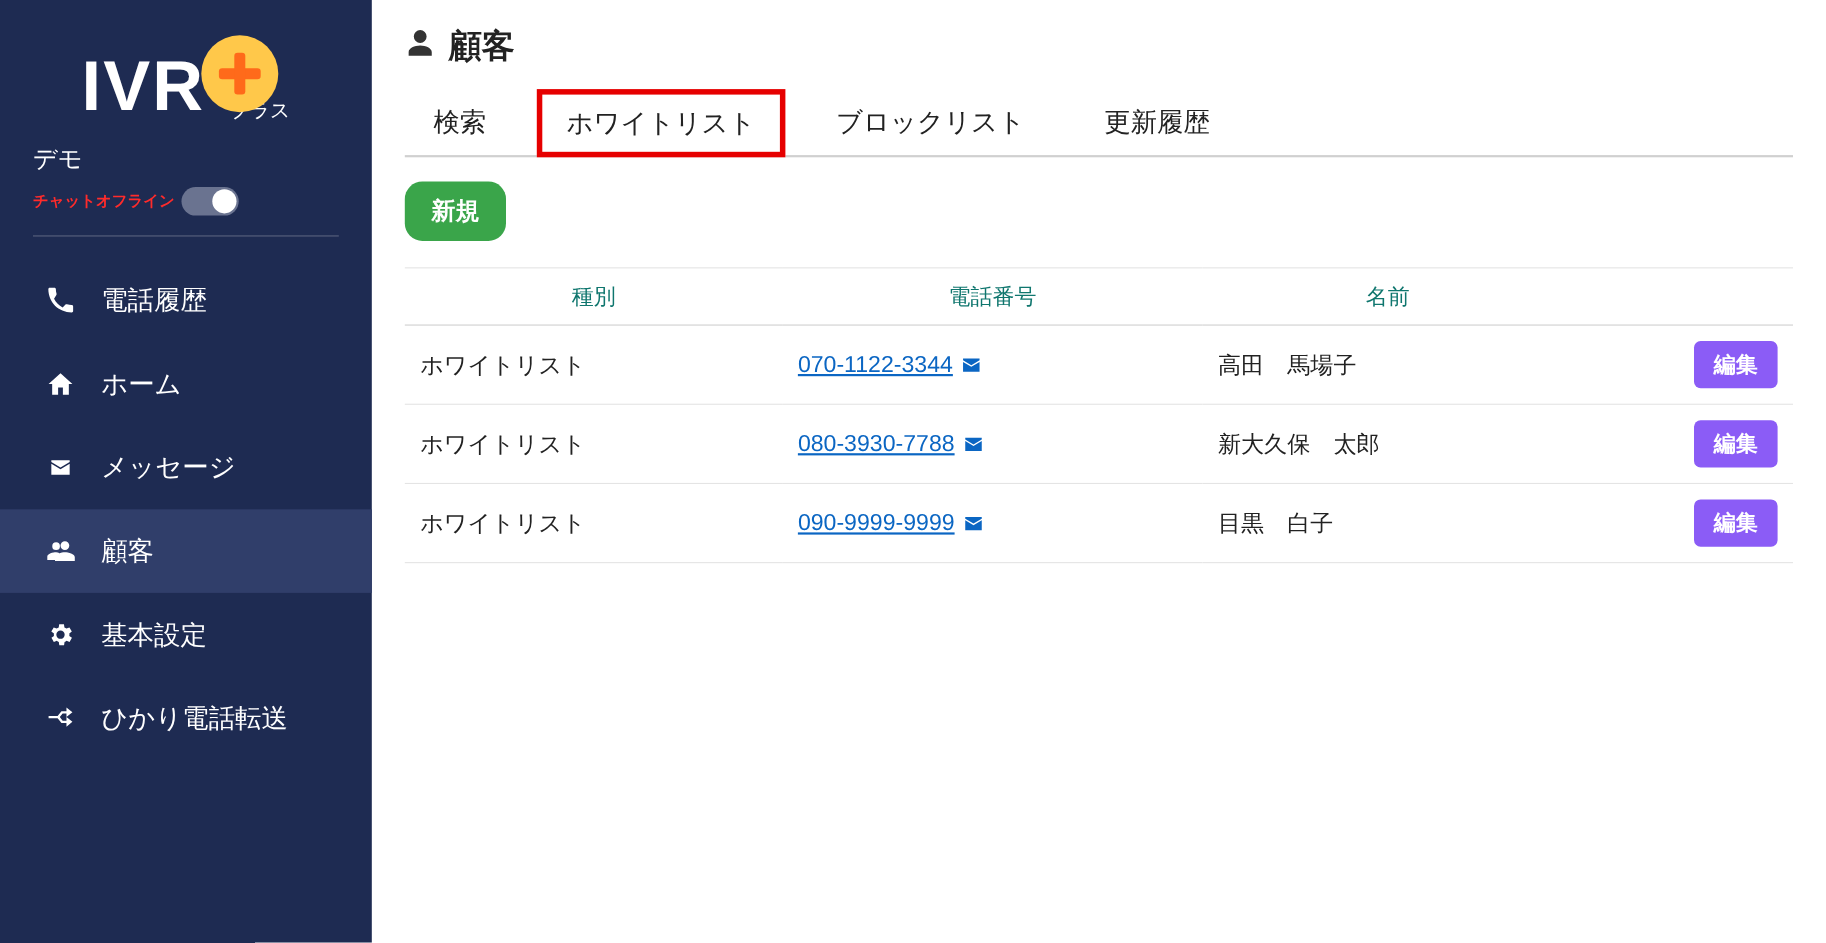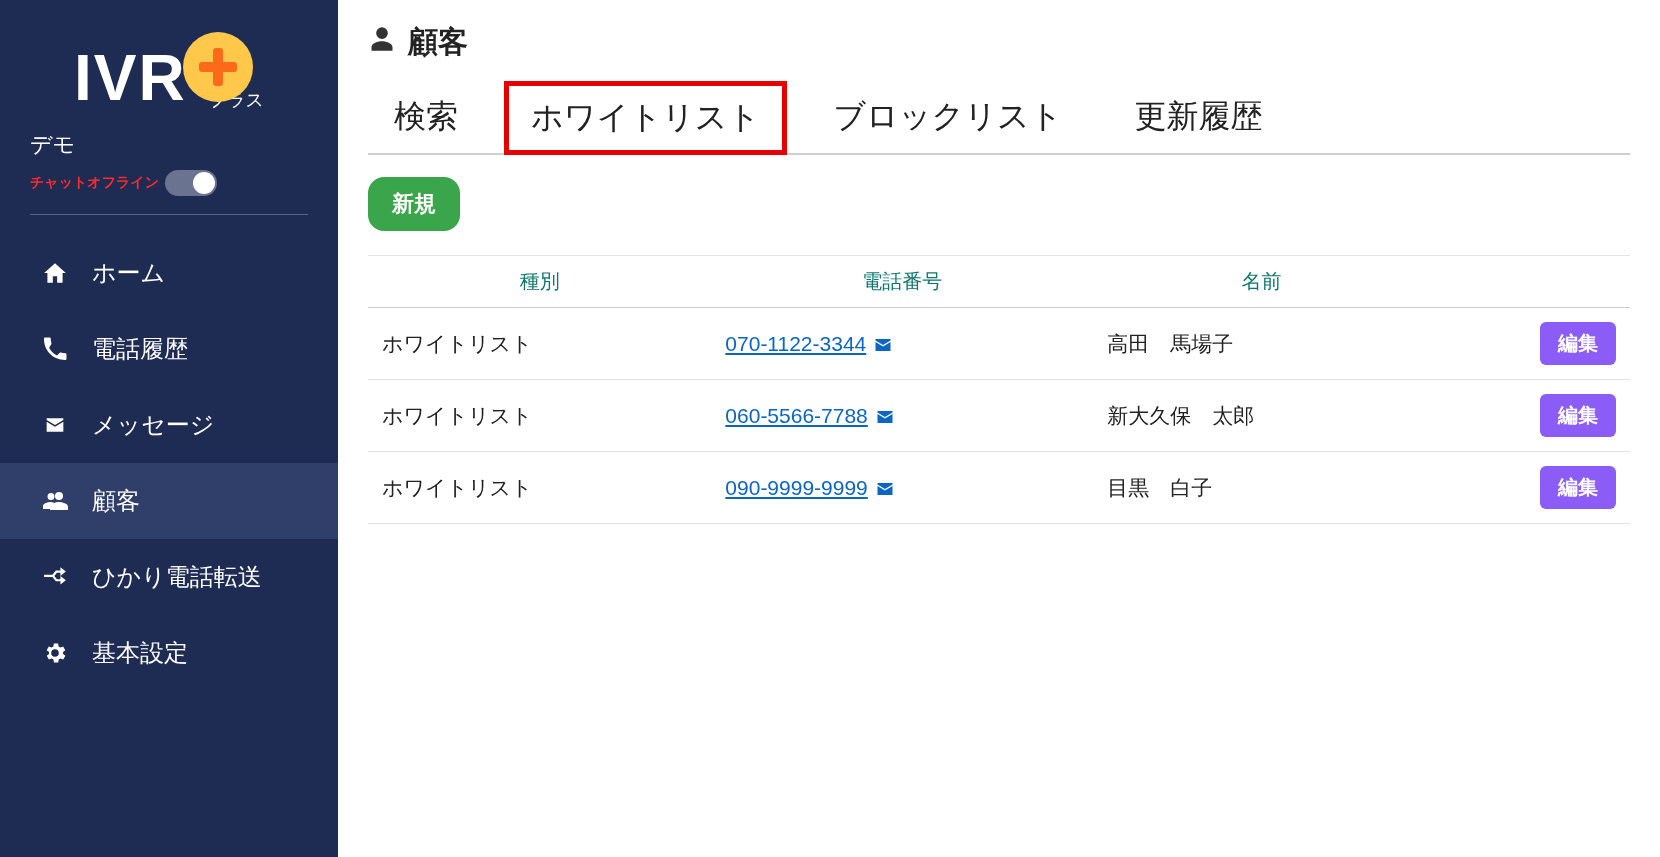--- a/index.html
+++ b/index.html
@@ -144,21 +144,21 @@
 .page-title .icon svg { fill: #333; width: 28px; height: 28px; }
 
 .tabs {
   display: flex;
   gap: 20px;
   border-bottom: 2px solid #d0d0d0;
   margin-bottom: 22px;
 }
 .tab {
   padding: 10px 22px 10px;
-  font-size: 32px;
+  font-size: 24px;
   color: #222;
   cursor: pointer;
   border: 4px solid transparent;
   margin-bottom: -2px;
 }
 .tab.highlight {
   border: 5px solid #e60000;
   border-bottom: 5px solid #e60000;
   background: #ffffff;
 }
@@ -237,33 +237,33 @@
   <div class="chat-offline">
     <span class="chat-offline-text">チャットオフライン</span>
     <span class="toggle"></span>
   </div>
 
   <div class="sidebar-divider"></div>
 
   <div class="side-item">
     <span class="icon">
       <svg viewBox="0 0 24 24" width="26" height="26">
+          <path d="M6.6 10.8c1.6 3.1 4.1 5.6 7.2 7.2l2.4-2.4c.3-.3.8-.4 1.2-.3 1.3.4 2.6.6 4 .6.7 0 1.2.5 1.2 1.2V21c0 .7-.5 1.2-1.2 1.2C10.3 22.2 1.8 13.7 1.8 2.6 1.8 1.9 2.3 1.4 3 1.4h3.9c.7 0 1.2.5 1.2 1.2 0 1.4.2 2.7.6 4 .1.4 0 .9-.3 1.2L6.6 10.8z"></path>
+        </svg>
+    </span>
+    <span>電話履歴</span>
+  </div>
+
+  <div class="side-item">
+    <span class="icon">
+      <svg viewBox="0 0 24 24" width="26" height="26">
           <path d="M12 3l10 9h-3v9h-5v-6H10v6H5v-9H2z"></path>
         </svg>
     </span>
     <span>ホーム</span>
-  </div>
-
-  <div class="side-item">
-    <span class="icon">
-      <svg viewBox="0 0 24 24" width="26" height="26">
-          <path d="M6.6 10.8c1.6 3.1 4.1 5.6 7.2 7.2l2.4-2.4c.3-.3.8-.4 1.2-.3 1.3.4 2.6.6 4 .6.7 0 1.2.5 1.2 1.2V21c0 .7-.5 1.2-1.2 1.2C10.3 22.2 1.8 13.7 1.8 2.6 1.8 1.9 2.3 1.4 3 1.4h3.9c.7 0 1.2.5 1.2 1.2 0 1.4.2 2.7.6 4 .1.4 0 .9-.3 1.2L6.6 10.8z"></path>
-        </svg>
-    </span>
-    <span>電話履歴</span>
   </div>
 
   <div class="side-item">
     <span class="icon">
       <svg viewBox="0 0 24 24" width="26" height="20">
           <path d="M2 4h20v2l-10 6L2 6V4zm0 4l10 6 10-6v12H2V8z"></path>
         </svg>
     </span>
     <span>メッセージ</span>
   </div>
@@ -273,33 +273,33 @@
       <svg viewBox="0 0 24 24" width="30" height="24">
           <path d="M16 11a4 4 0 1 0-4-4 4 4 0 0 0 4 4zm-8 0a3.5 3.5 0 1 0-3.5-3.5A3.5 3.5 0 0 0 8 11zm0 2c-2.7 0-8 1.3-8 4v3h9v-3c0-1.3.7-2.4 1.8-3.2A13 13 0 0 0 8 13zm8 0c-3.1 0-9 1.5-9 4.5V21h18v-3.5c0-3-5.9-4.5-9-4.5z"></path>
         </svg>
     </span>
     <span>顧客</span>
   </div>
 
   <div class="side-item">
     <span class="icon">
       <svg viewBox="0 0 24 24" width="26" height="26">
+          <path d="M19.4 13l.1-1-.1-1 2.1-1.6-2-3.5-2.5 1a7.3 7.3 0 0 0-1.7-1l-.4-2.7h-4l-.4 2.7a7.3 7.3 0 0 0-1.7 1l-2.5-1-2 3.5L6.5 11l-.1 1 .1 1-2.1 1.6 2 3.5 2.5-1a7.3 7.3 0 0 0 1.7 1l.4 2.7h4l.4-2.7a7.3 7.3 0 0 0 1.7-1l2.5 1 2-3.5L19.4 13zM12 15.5A3.5 3.5 0 1 1 15.5 12 3.5 3.5 0 0 1 12 15.5z"></path>
+        </svg>
+    </span>
+    <span>基本設定</span>
+  </div>
+
+  <div class="side-item">
+    <span class="icon">
+      <svg viewBox="0 0 24 24" width="26" height="26">
           <path d="M17 3l5 4-5 4V8h-3.2l-2.4 3 2.4 3H17v-3l5 4-5 4v-3h-4.2l-3.2-4H2v-2h7.6l3.2-4H17V3z"></path>
         </svg>
     </span>
     <span>ひかり電話転送</span>
-  </div>
-
-  <div class="side-item">
-    <span class="icon">
-      <svg viewBox="0 0 24 24" width="26" height="26">
-          <path d="M19.4 13l.1-1-.1-1 2.1-1.6-2-3.5-2.5 1a7.3 7.3 0 0 0-1.7-1l-.4-2.7h-4l-.4 2.7a7.3 7.3 0 0 0-1.7 1l-2.5-1-2 3.5L6.5 11l-.1 1 .1 1-2.1 1.6 2 3.5 2.5-1a7.3 7.3 0 0 0 1.7 1l.4 2.7h4l.4-2.7a7.3 7.3 0 0 0 1.7-1l2.5 1 2-3.5L19.4 13zM12 15.5A3.5 3.5 0 1 1 15.5 12 3.5 3.5 0 0 1 12 15.5z"></path>
-        </svg>
-    </span>
-    <span>基本設定</span>
   </div>
 
 </nav>
 
 <main class="main">
 
   <div class="page-title">
     <span class="icon">
       <svg viewBox="0 0 24 24">
           <path d="M12 12a5 5 0 1 0-5-5 5 5 0 0 0 5 5zm0 2c-4.4 0-9 2.2-9 5v3h18v-3c0-2.8-4.6-5-9-5z"></path>
@@ -332,21 +332,21 @@
           <td><a class="phone-link">070-1122-3344</a><span class="mail-icon">
               <svg viewBox="0 0 24 24">
                 <path d="M2 4h20v2l-10 6L2 6V4zm0 4l10 6 10-6v12H2V8z"></path>
               </svg>
             </span></td>
           <td>高田　馬場子</td>
           <td class="actions"><button class="edit-btn">編集</button></td>
         </tr>
         <tr>
           <td>ホワイトリスト</td>
-          <td><a class="phone-link">060-5566-7788</a><span class="mail-icon">
+          <td><a class="phone-link">080-3930-7788</a><span class="mail-icon">
               <svg viewBox="0 0 24 24">
                 <path d="M2 4h20v2l-10 6L2 6V4zm0 4l10 6 10-6v12H2V8z"></path>
               </svg>
             </span></td>
           <td>新大久保　太郎</td>
           <td class="actions"><button class="edit-btn">編集</button></td>
         </tr>
         <tr>
           <td>ホワイトリスト</td>
           <td><a class="phone-link">090-9999-9999</a><span class="mail-icon">

